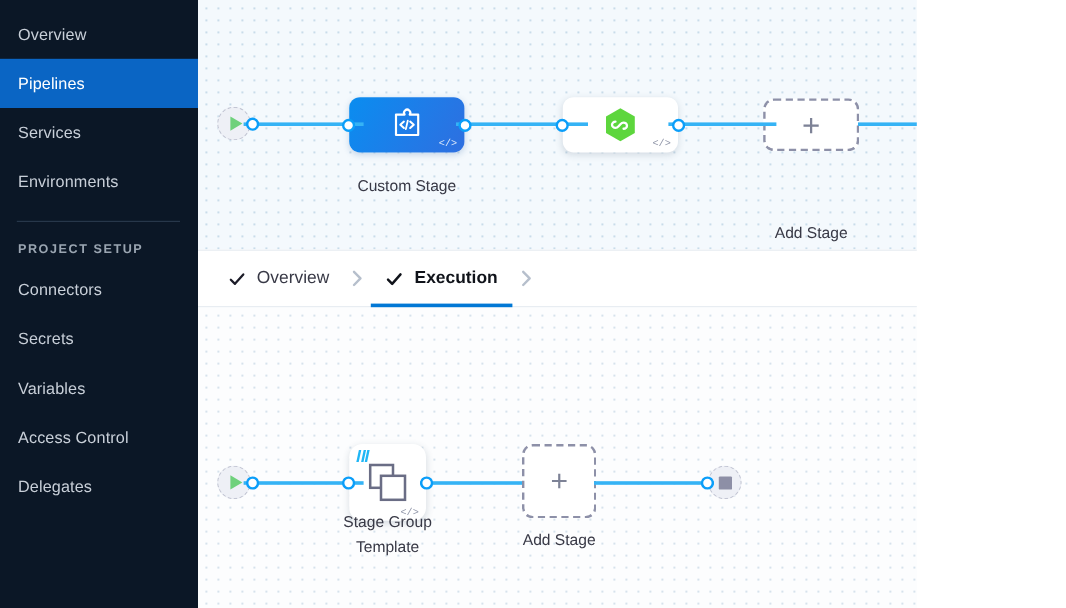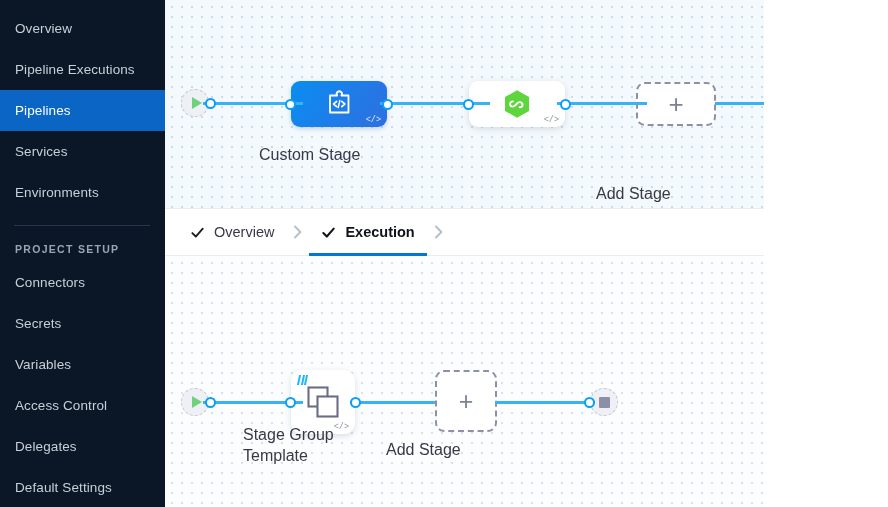--- a/index.html
+++ b/index.html
@@ -174,22 +174,22 @@
     display: flex; align-items: center; justify-content: center;
     color: #7f8498;
   }
   .add-stage-box { width: 80px; height: 44px; border-radius: 9px; }
   .add-step-box { width: 62px; height: 62px; border-radius: 9px; }
   .plus-glyph { font-size: 26px; line-height: 1; font-weight: 300; color: #7d8296; }
   .plus-glyph.small { font-size: 25px; }
 
   .node-label {
     position: absolute;
-    text-align: left;
-    font-size: 16px;
+    text-align: center;
+    font-size: 13px;
     color: #383946;
     white-space: pre-line;
     line-height: 21px;
     width: 160px;
   }
 
   .group-box {
     width: 64px; height: 64px;
     border-radius: 11px;
     background: #ffffff;
@@ -206,23 +206,20 @@
 </style>
 </head>
 <body>
 
 <div id="app">
 
   <nav class="sidebar">
     <div class="nav-item">
       <span>Overview</span>
     </div>
-    <div class="nav-item">
-      <span>Pipeline Executions</span>
-    </div>
     <div class="nav-item active">
       <span>Pipelines</span>
     </div>
     <div class="nav-item">
       <span>Services</span>
     </div>
     <div class="nav-item">
       <span>Environments</span>
     </div>
 
@@ -237,23 +234,20 @@
       <span>Secrets</span>
     </div>
     <div class="nav-item">
       <span>Variables</span>
     </div>
     <div class="nav-item">
       <span>Access Control</span>
     </div>
     <div class="nav-item">
       <span>Delegates</span>
-    </div>
-    <div class="nav-item">
-      <span>Default Settings</span>
     </div>
   </nav>
 
   <div class="main">
 
     <div class="canvas-top dotgrid-blue">
 
       <div class="edge" style="left:38px; top:102px; width:100px;"></div>
       <div class="edge" style="left:215px; top:102px; width:110px;"></div>
       <div class="edge" style="left:392px; top:102px; width:90px;"></div>

